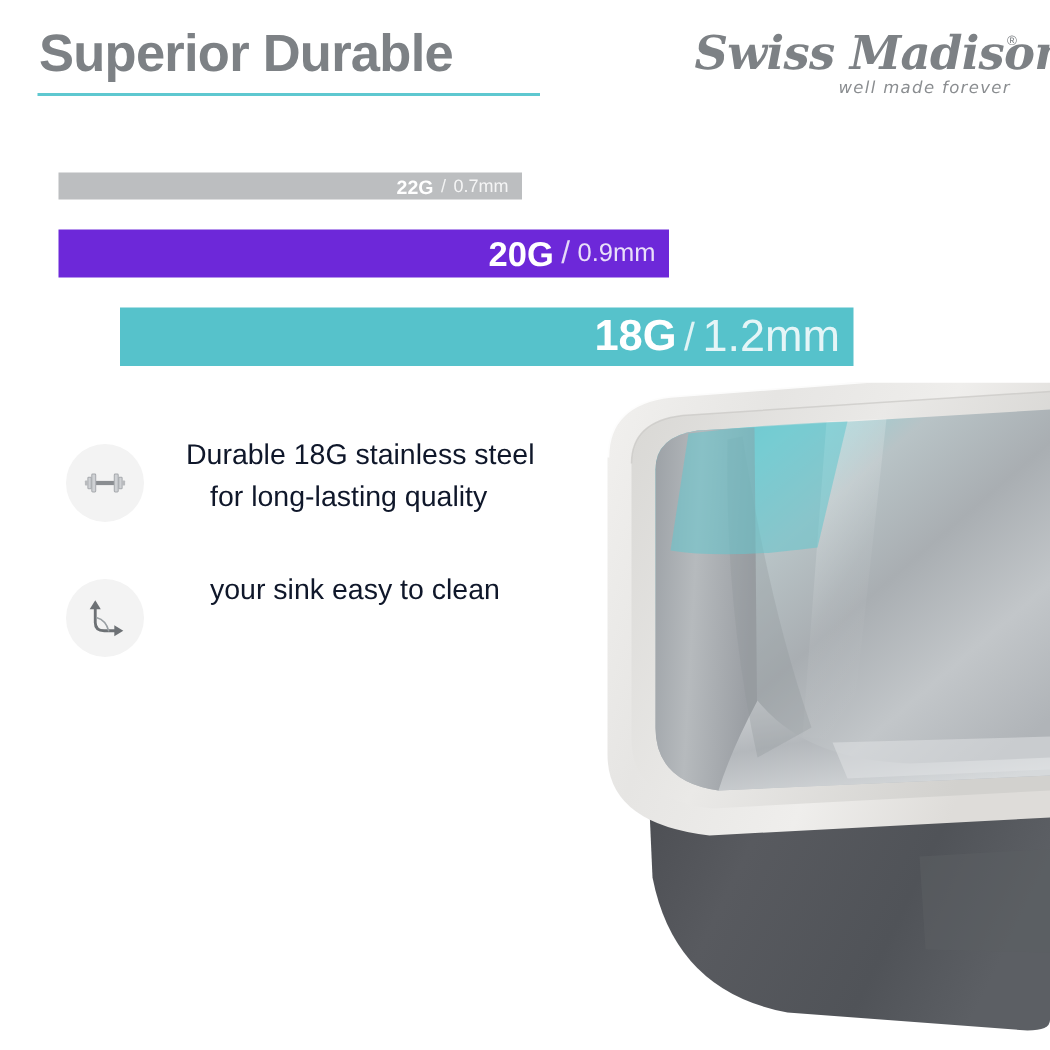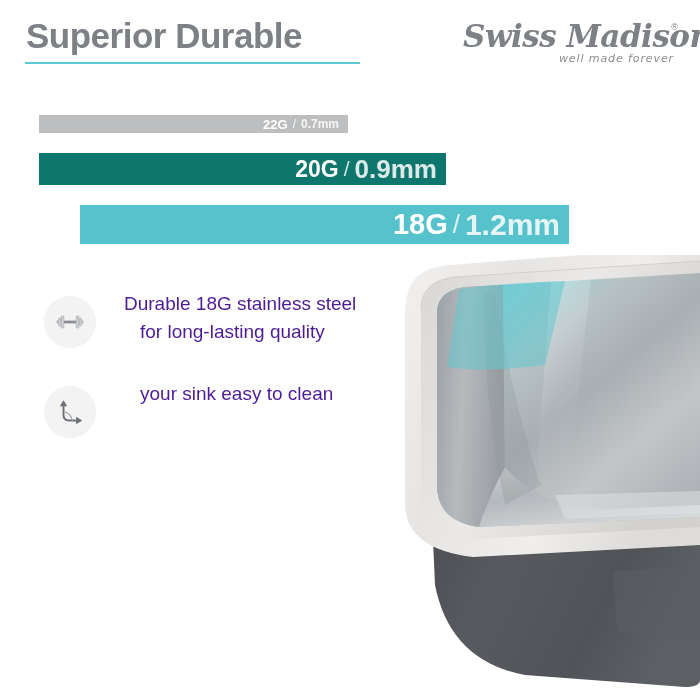--- a/index.html
+++ b/index.html
@@ -103,42 +103,42 @@
   }
   .gauge-sep {
     color: #ffffff;
     opacity: 0.82;
     margin: 0 5px;
     font-weight: normal;
   }
   .gauge-mm {
     color: #ffffff;
     opacity: 0.85;
-    font-weight: bold;
+    font-weight: normal;
   }
 
   #gauge-bar-0 {
     top: 15px;
     width: 309px;
     height: 18px;
     background: #bcbec0;
   }
   #gauge-bar-0 .gauge-gauge { font-size: 13px; }
   #gauge-bar-0 .gauge-sep   { font-size: 12px; }
   #gauge-bar-0 .gauge-mm    { font-size: 12px; }
 
   #gauge-bar-1 {
     top: 53px;
     width: 407px;
     height: 32px;
     background: #bcbec0;
   }
   #gauge-bar-1 .gauge-gauge { font-size: 23px; }
   #gauge-bar-1 .gauge-sep   { font-size: 21px; }
-  #gauge-bar-1 .gauge-mm    { font-size: 26px; }
+  #gauge-bar-1 .gauge-mm    { font-size: 17px; }
 
   #gauge-bar-2 {
     top: 105px;
     width: 489px;
     height: 39px;
     background: #56c2cb;
     margin-left: 41px;
   }
   #gauge-bar-2 .gauge-gauge { font-size: 29px; }
   #gauge-bar-2 .gauge-sep   { font-size: 26px; }
@@ -166,21 +166,21 @@
     display: flex;
     align-items: center;
     justify-content: center;
   }
   .feature-text {
     position: absolute;
     left: 124px;
     top: 0px;
     font-size: 19px;
     line-height: 28px;
-    color: #4c1d95;
+    color: #0f172a;
     font-weight: normal;
   }
   .feature-text .line2 { display: block; margin-left: 16px; }
 
   
   #sink-image {
     position: absolute;
     left: 355px;
     top: 255px;
     width: 345px;
@@ -203,21 +203,21 @@
 </div>
 
 <div id="gauge-chart">
 
   <div class="gauge-bar" id="gauge-bar-0" style="background: rgb(188, 190, 192);">
     <span class="gauge-gauge">22G</span>
     <span class="gauge-sep">/</span>
     <span class="gauge-mm">0.7mm</span>
   </div>
 
-  <div class="gauge-bar" id="gauge-bar-1" style="background: #0f766e;">
+  <div class="gauge-bar" id="gauge-bar-1" style="background: #6d28d9;">
     <span class="gauge-gauge">20G</span>
     <span class="gauge-sep">/</span>
     <span class="gauge-mm">0.9mm</span>
   </div>
 
   <div class="gauge-bar" id="gauge-bar-2" style="background: rgb(86, 194, 203);">
     <span class="gauge-gauge">18G</span>
     <span class="gauge-sep">/</span>
     <span class="gauge-mm">1.2mm</span>
   </div>

